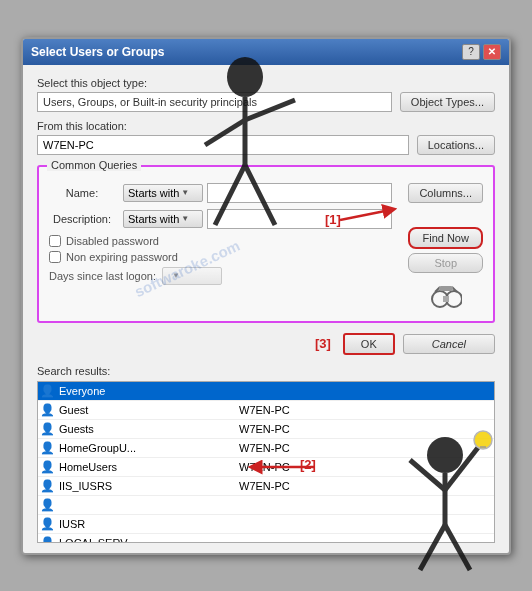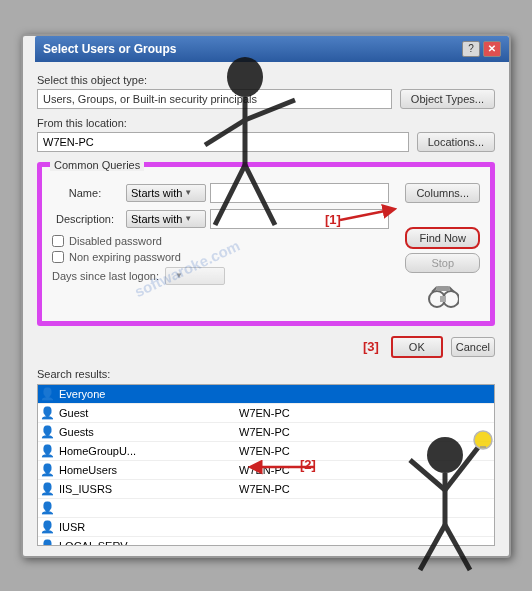--- a/index.html
+++ b/index.html
@@ -21,21 +21,20 @@
       box-shadow: 2px 2px 8px rgba(0,0,0,0.5);
     }
     .title-bar {
       background: linear-gradient(to bottom, #4d7fc3, #2a5aa0);
       color: white;
       padding: 5px 8px;
       display: flex;
       justify-content: space-between;
       align-items: center;
       border-radius: 2px 2px 0 0;
-      margin-left: 12px;
     }
     .title-bar-text {
       font-size: 12px;
       font-weight: bold;
     }
     .title-bar-buttons {
       display: flex;
       gap: 3px;
     }
     .title-btn {
@@ -92,21 +91,21 @@
       background: linear-gradient(to bottom, #f5f5f5, #dcdcdc);
       border: 1px solid #aaa;
       border-radius: 3px;
       padding: 3px 10px;
       font-size: 11px;
       cursor: pointer;
       white-space: nowrap;
       color: #333;
     }
     .common-queries-group {
-      border: 5px solid #d946ef;
+      border: 2px solid #d946ef;
       border-radius: 3px;
       background: #f8f8f8;
       padding: 8px 10px 10px 10px;
       margin-bottom: 10px;
       position: relative;
     }
     .group-legend {
       position: absolute;
       top: -8px;
       left: 8px;
@@ -233,24 +232,25 @@
       border-radius: 3px;
       padding: 3px 16px;
       font-size: 11px;
       cursor: pointer;
       color: #333;
     }
     .cancel-btn {
       background: linear-gradient(to bottom, #f5f5f5, #dcdcdc);
       border: 1px solid #aaa;
       border-radius: 3px;
-      padding: 3px 4px;
-      font-size: 11px;
-      cursor: pointer;
-      color: #333;
+      padding: 3px 28px;
+      font-size: 11px;
+      cursor: pointer;
+      color: #333;
+      font-style: italic;
     }
     .search-results-label {
       font-size: 11px;
       color: #333;
       margin-bottom: 4px;
     }
     .results-table {
       width: 100%;
       border: 1px solid #aaa;
       background: white;

